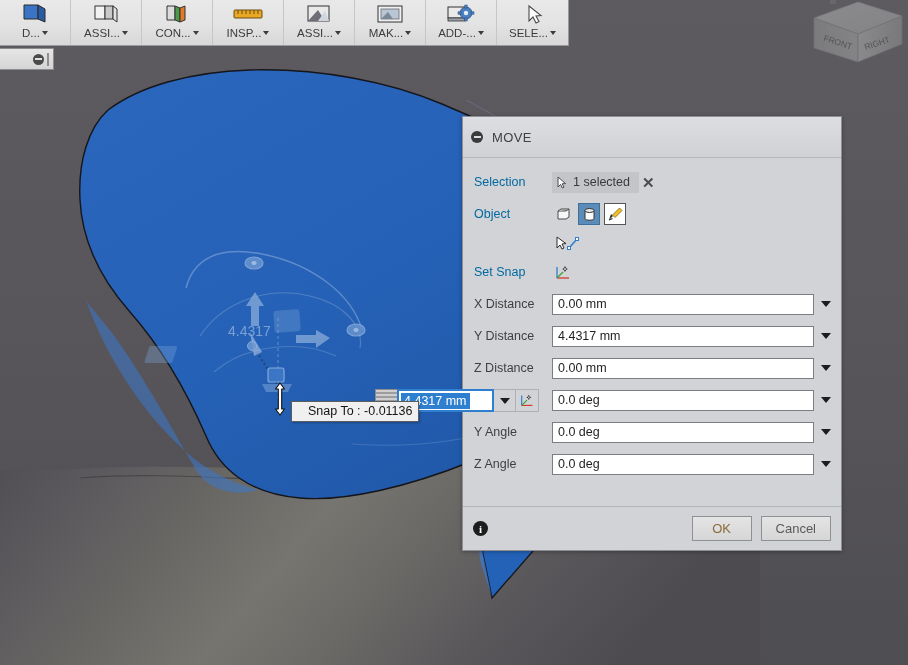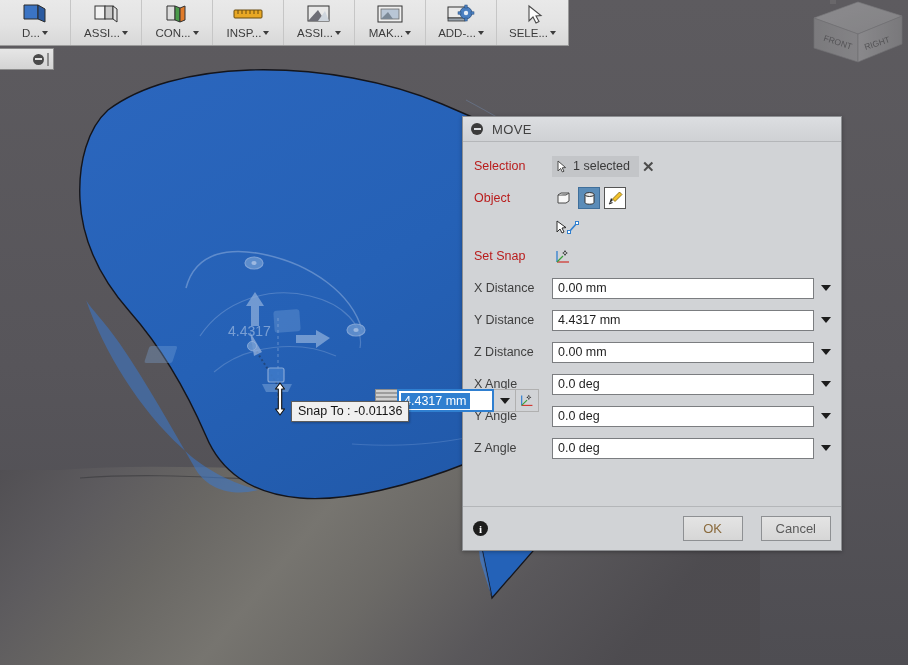--- a/index.html
+++ b/index.html
@@ -104,21 +104,21 @@
     width: 380px; height: 435px;
     background: #d1d3d6;
     border: 1px solid #8d8f92;
     box-shadow: 0 1px 4px rgba(0,0,0,.30);
     display: flex;
     flex-direction: column;
     font-size: 12.5px;
     color: #333;
   }
   #dlg-title {
-    height: 25px;
+    height: 41px;
     background: linear-gradient(180deg,#dcdee1,#cfd1d4);
     border-bottom: 1px solid #b4b6b9;
     display: flex; align-items: center;
     padding-left: 8px; gap: 9px;
     flex: 0 0 auto;
   }
   .dlg-collapse {
     width: 12px; height: 12px; border-radius: 50%;
     background: #3b3b3b; position: relative;
   }
@@ -134,21 +134,21 @@
     position: relative;
   }
   .row {
     display: flex; align-items: center;
     height: 32px;
     padding-left: 11px;
   }
   .row-label {
     width: 78px;
     font-size: 12.5px;
-    color: #b91c1c;
+    color: #0369a1;
     flex: 0 0 auto;
   }
   .row-ctl { display: flex; align-items: center; }
 
   .sel-chip {
     background: #c3c5c8;
     height: 21px;
     padding: 0 9px 0 5px;
     display: flex; align-items: center; gap: 5px;
     font-size: 12.5px; color: #3a3a3a;
@@ -218,21 +218,21 @@
     font-family: "Liberation Serif", serif;
   }
   #footer-spacer { flex: 1 1 auto; }
   .dlg-btn {
     height: 25px; min-width: 60px;
     padding: 0 14px;
     background: linear-gradient(180deg,#e4e4e4,#d6d6d6);
     border: 1px solid #8e9093;
     font-size: 13px;
     color: #5a5a5a;
-    margin-left: 18px;
+    margin-left: 9px;
     font-family: "Liberation Sans", sans-serif;
   }
   .dlg-btn.ok { color: #8a6a3c; }
 
   
   #float-input {
     position: absolute;
     left: 375px; top: 389px;
     height: 23px;
     display: flex; align-items: stretch;
@@ -278,21 +278,21 @@
   }
 
   
   #snap-tip {
     position: absolute;
     left: 291px; top: 401px;
     background: #f0f0f0;
     border: 1px solid #5c5c5c;
     font-size: 12.5px;
     color: #141414;
-    padding: 2px 6px 3px 6px;
+    padding: 2px 6px 3px 16px;
     white-space: nowrap;
     z-index: 50;
     box-shadow: 1px 1px 2px rgba(0,0,0,.25);
   }
 
   
   #cursor {
     position: absolute;
     left: 270px; top: 382px;
     z-index: 45;

